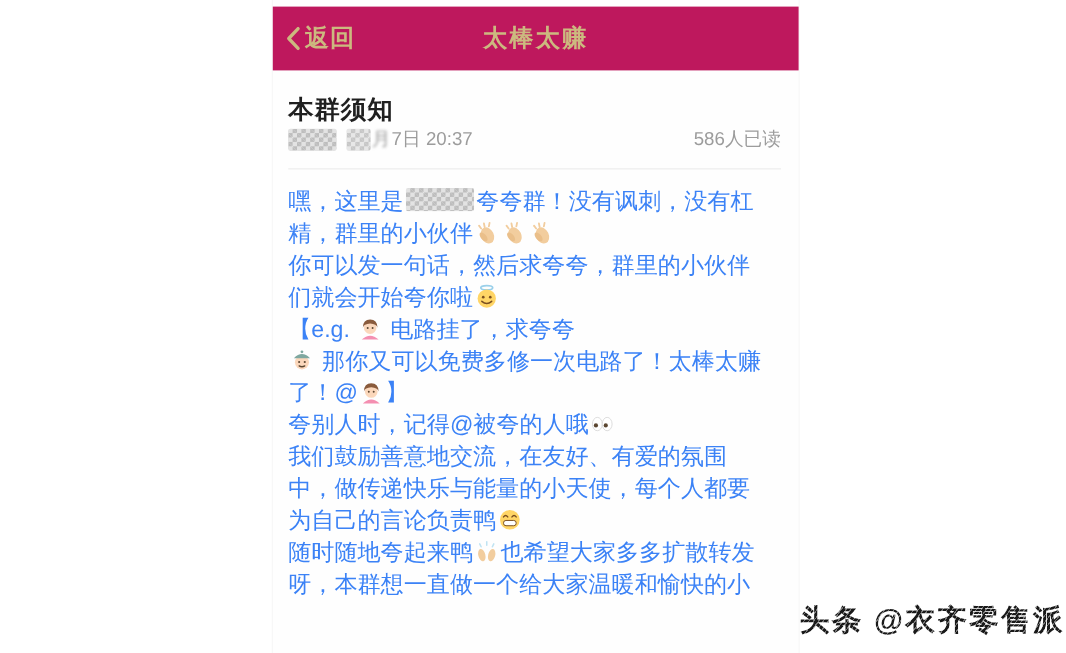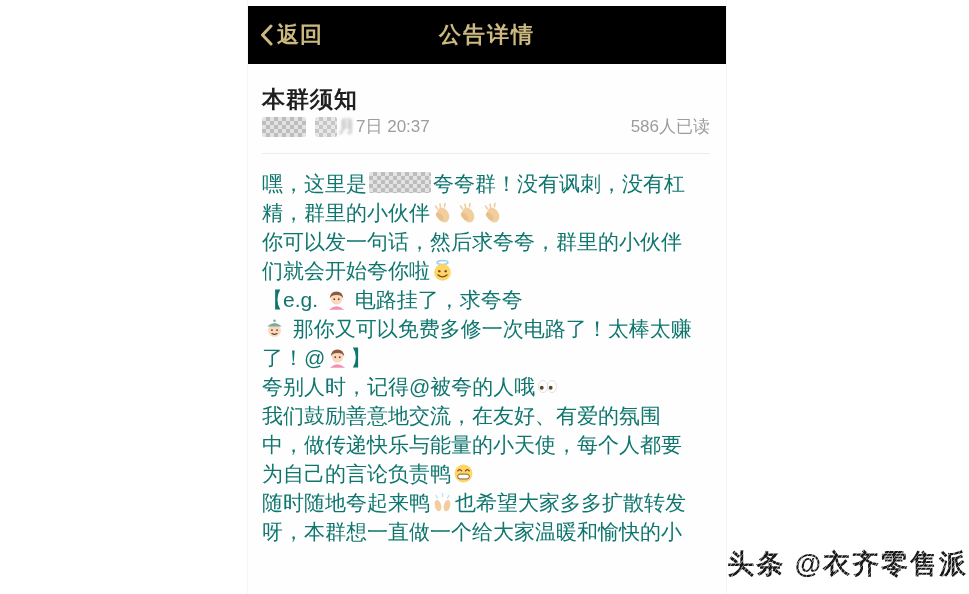--- a/index.html
+++ b/index.html
@@ -6,21 +6,21 @@
   html,body { width:969px; height:594px; }
   body { font-family:"Liberation Sans","DejaVu Sans",sans-serif; background:#ffffff; position:relative; overflow:hidden; }
 
   .canvas { position:relative; width:969px; height:594px; background:#ffffff; }
 
   
   .phone { position:absolute; left:248px; top:0; width:478px; height:594px; background:#fefefe;
            box-shadow:0 0 0 1px rgba(0,0,0,0.035); }
 
   
-  .navbar { position:relative; margin-top:6px; height:58px; background:#000000;
+  .navbar { position:relative; margin-top:6px; height:58px; background:#be185d;
             display:flex; align-items:center; color:#ccb97f; }
   .back { display:flex; align-items:center; gap:4px; padding-left:12px; cursor:pointer; }
   .back .chev { display:block; }
   .back-label { font-size:22px; font-weight:600; letter-spacing:1px; }
   .navtitle { position:absolute; left:0; right:0; text-align:center; font-size:22px; font-weight:600; letter-spacing:2px; }
 
   
   .content { padding:0 16px 0 14px; }
   .ann-title { font-size:23px; font-weight:600; color:#1f1f1f; padding-top:20px; letter-spacing:1px; }
   .meta { display:flex; align-items:center; font-size:17px; color:#9c9c9c; }
@@ -30,21 +30,21 @@
                      linear-gradient(45deg,#bdbdbd 25%,#e3e3e3 25%,#e3e3e3 75%,#bdbdbd 75%);
     background-size:8px 8px; background-position:0 0,4px 4px; }
   .chip-a { width:44px; margin-right:9px; }
   .chip-b { width:22px; margin-right:1px; opacity:.85; }
   .semiblur { filter:blur(1.6px); color:#9c9c9c; margin-right:1px; }
   .readcount { margin-left:auto; }
 
   .divider { height:1px; background:#ececec; margin-top:15px; }
 
   
-  .bodytext { padding:15px 2px 0 0; font-size:21px; line-height:29px; color:#0f766e; }
+  .bodytext { padding:15px 2px 0 0; font-size:21px; line-height:29px; color:#3b82f6; }
   .line { white-space:nowrap; height:29px; }
   .emoji { width:23px; height:23px; vertical-align:-4px; margin:0 1px; display:inline-block; }
   .blur-inline { height:21px; vertical-align:-2px; margin:0 2px; }
 
   
   .watermark { position:absolute; right:1px; bottom:12px; font-size:27px; font-weight:700;
                letter-spacing:2px; color:#242424; }
   @supports ((-webkit-background-clip:text) or (background-clip:text)) {
     .watermark { background:repeating-linear-gradient(125deg,#191919 0 2.6px,#777777 2.6px 3.6px);
                  -webkit-background-clip:text; background-clip:text; color:transparent; }
@@ -127,21 +127,21 @@
 
   <div class="phone">
 
     <div class="navbar">
       <div class="back">
         <svg class="chev" width="13" height="22" viewBox="0 0 13 22">
           <polyline points="11,2 2.5,11 11,20" fill="none" stroke="#ccb97f" stroke-width="3" stroke-linecap="round" stroke-linejoin="round"></polyline>
         </svg>
         <span class="back-label">返回</span>
       </div>
-      <div class="navtitle">公告详情</div>
+      <div class="navtitle">太棒太赚</div>
     </div>
 
     <div class="content">
       <h1 class="ann-title">本群须知</h1>
 
       <div class="meta">
         <span class="blur-chip chip-a"></span>
         <span class="blur-chip chip-b"></span>
         <span class="semiblur">月</span>
         <span>7日 20:37</span>

